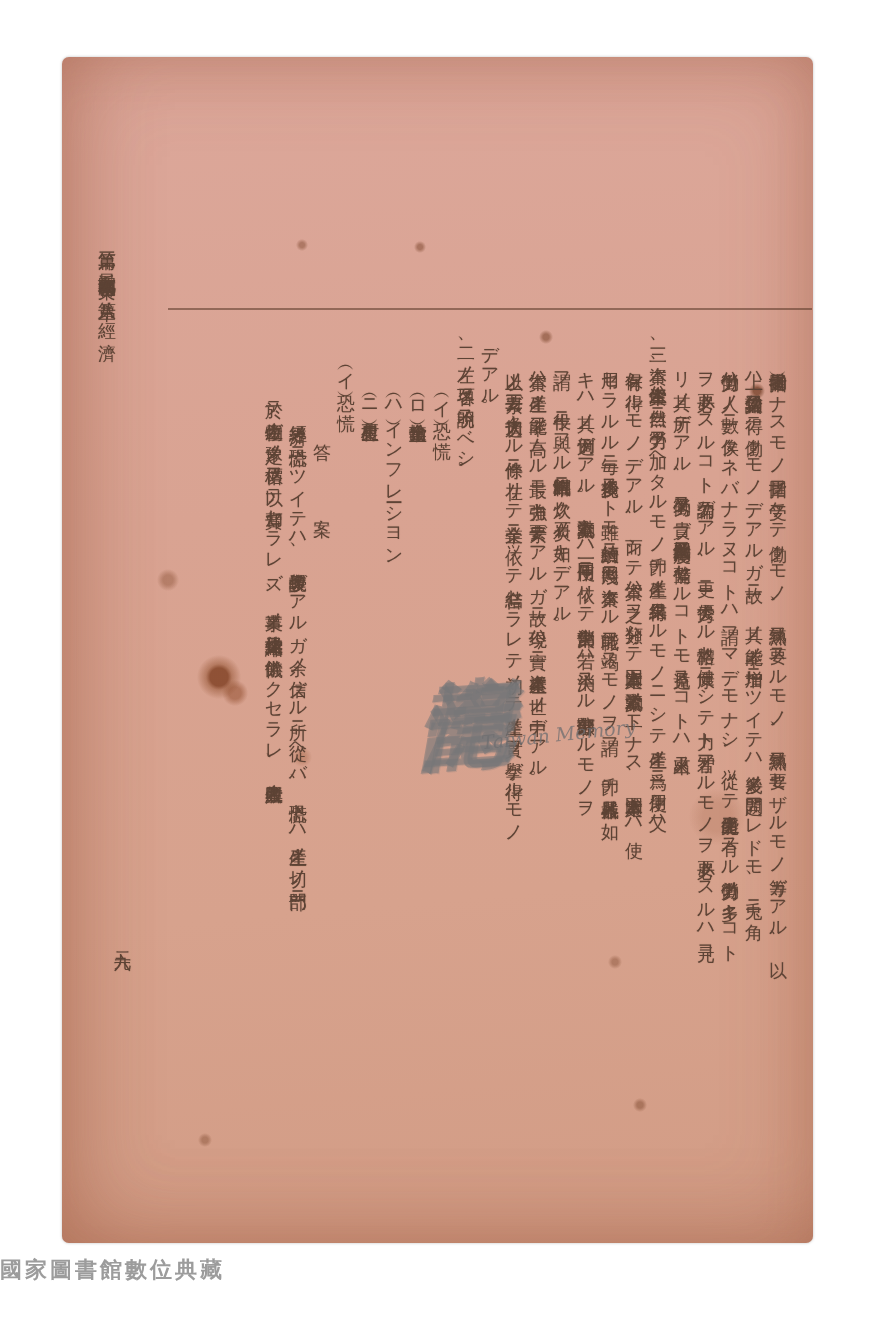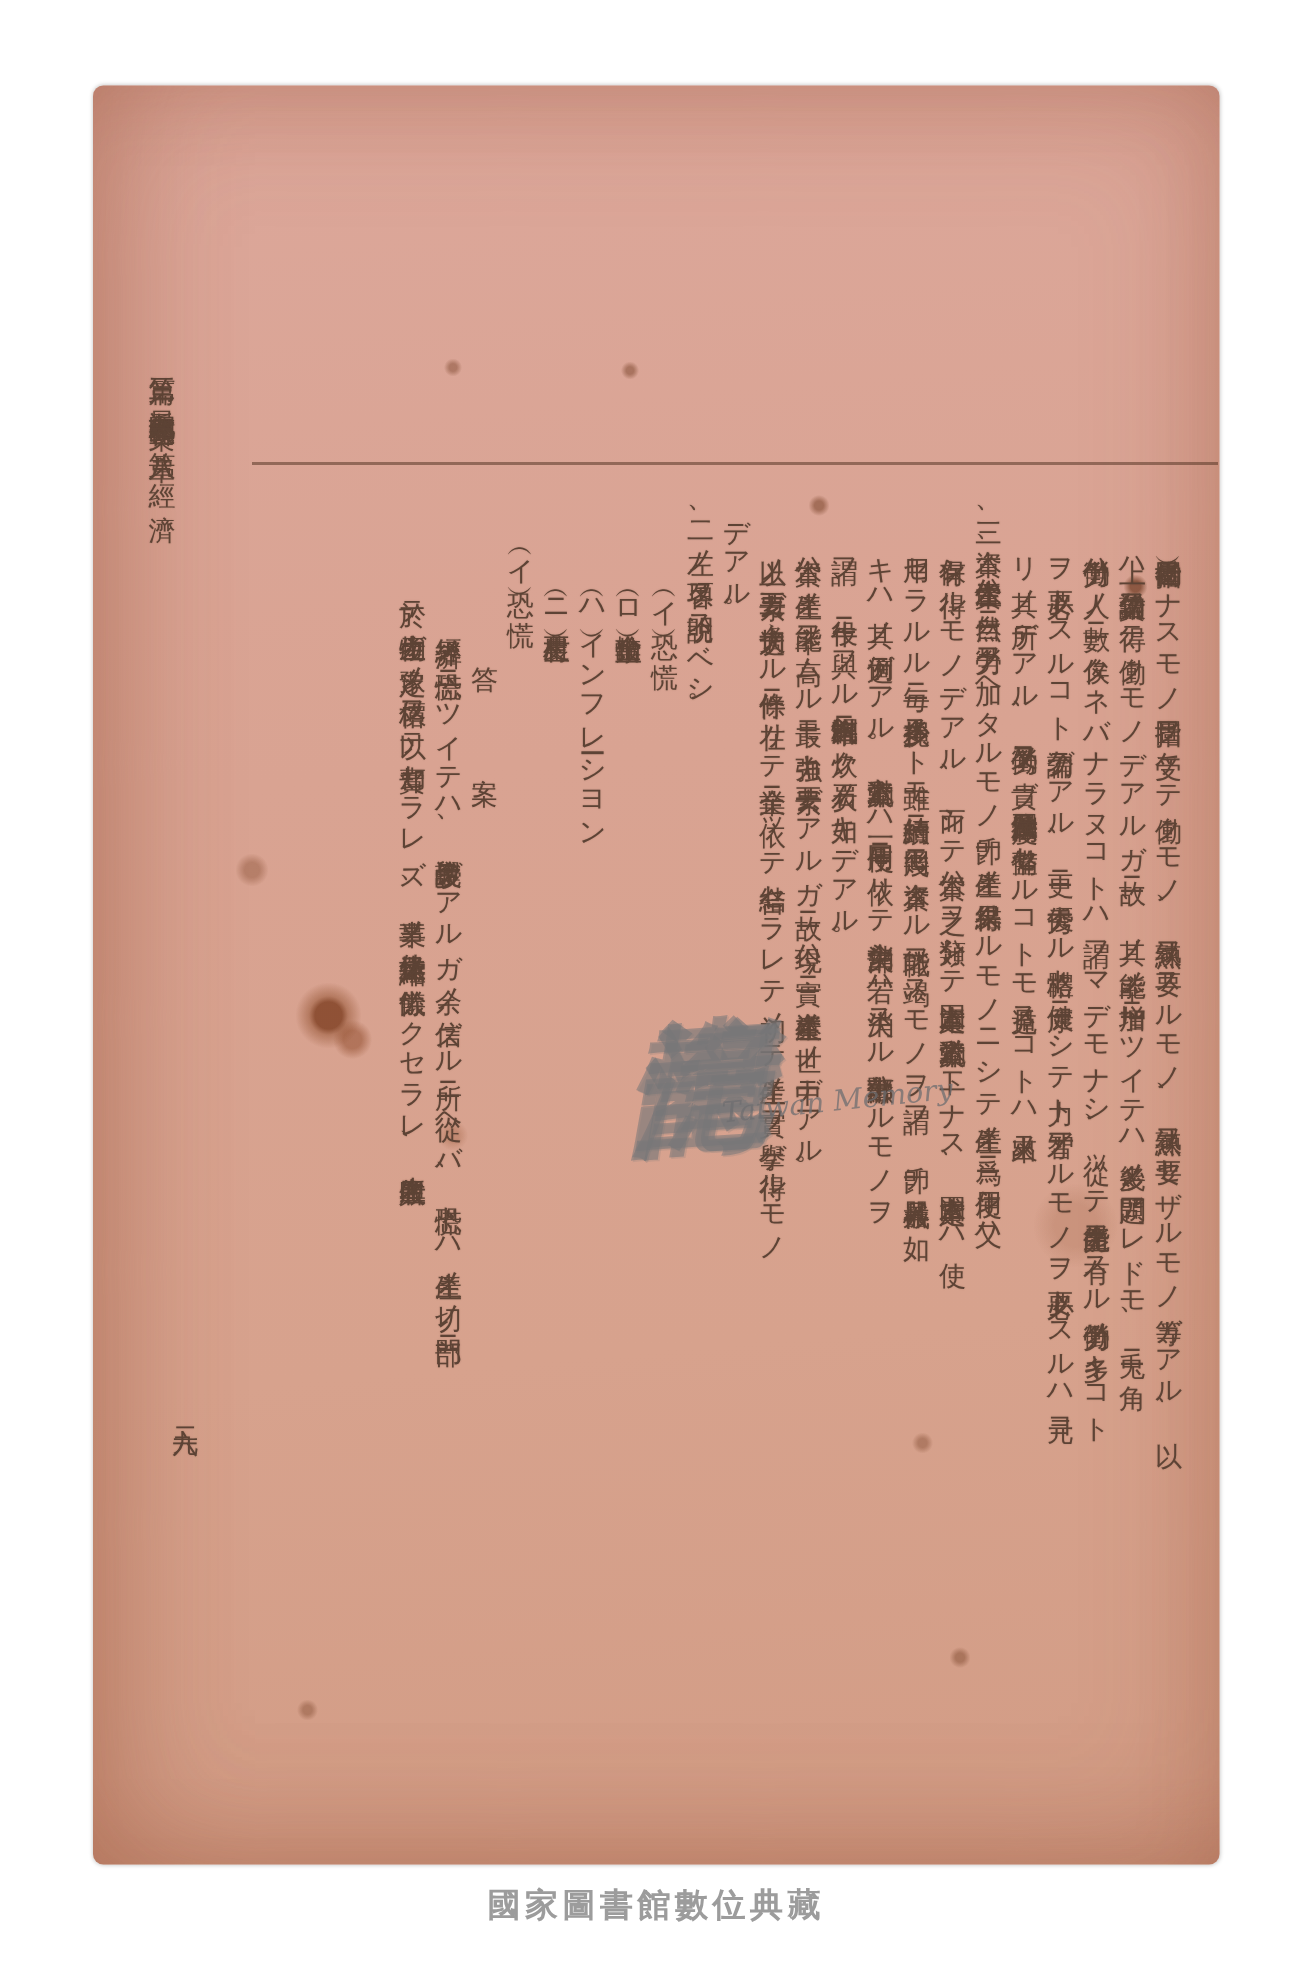--- a/index.html
+++ b/index.html
@@ -103,21 +103,21 @@
     font-family:"DejaVu Serif", serif;
     font-style:italic;
     font-size:19px;
     color:rgba(110,110,112,.75);
     white-space:nowrap;
     transform:rotate(-2deg);
   }
   
   .caption{
     position:absolute;left:0;top:1255px;width:875px;
-    text-align:center;
+    text-align:left;
     font-family:Liberation Mono, monospace;
     font-size:22px;font-weight:600;
     letter-spacing:3px;
     color:#9c9c9c;
   }
 </style>
 </head>
 <body>
 
 <div class="screen">

